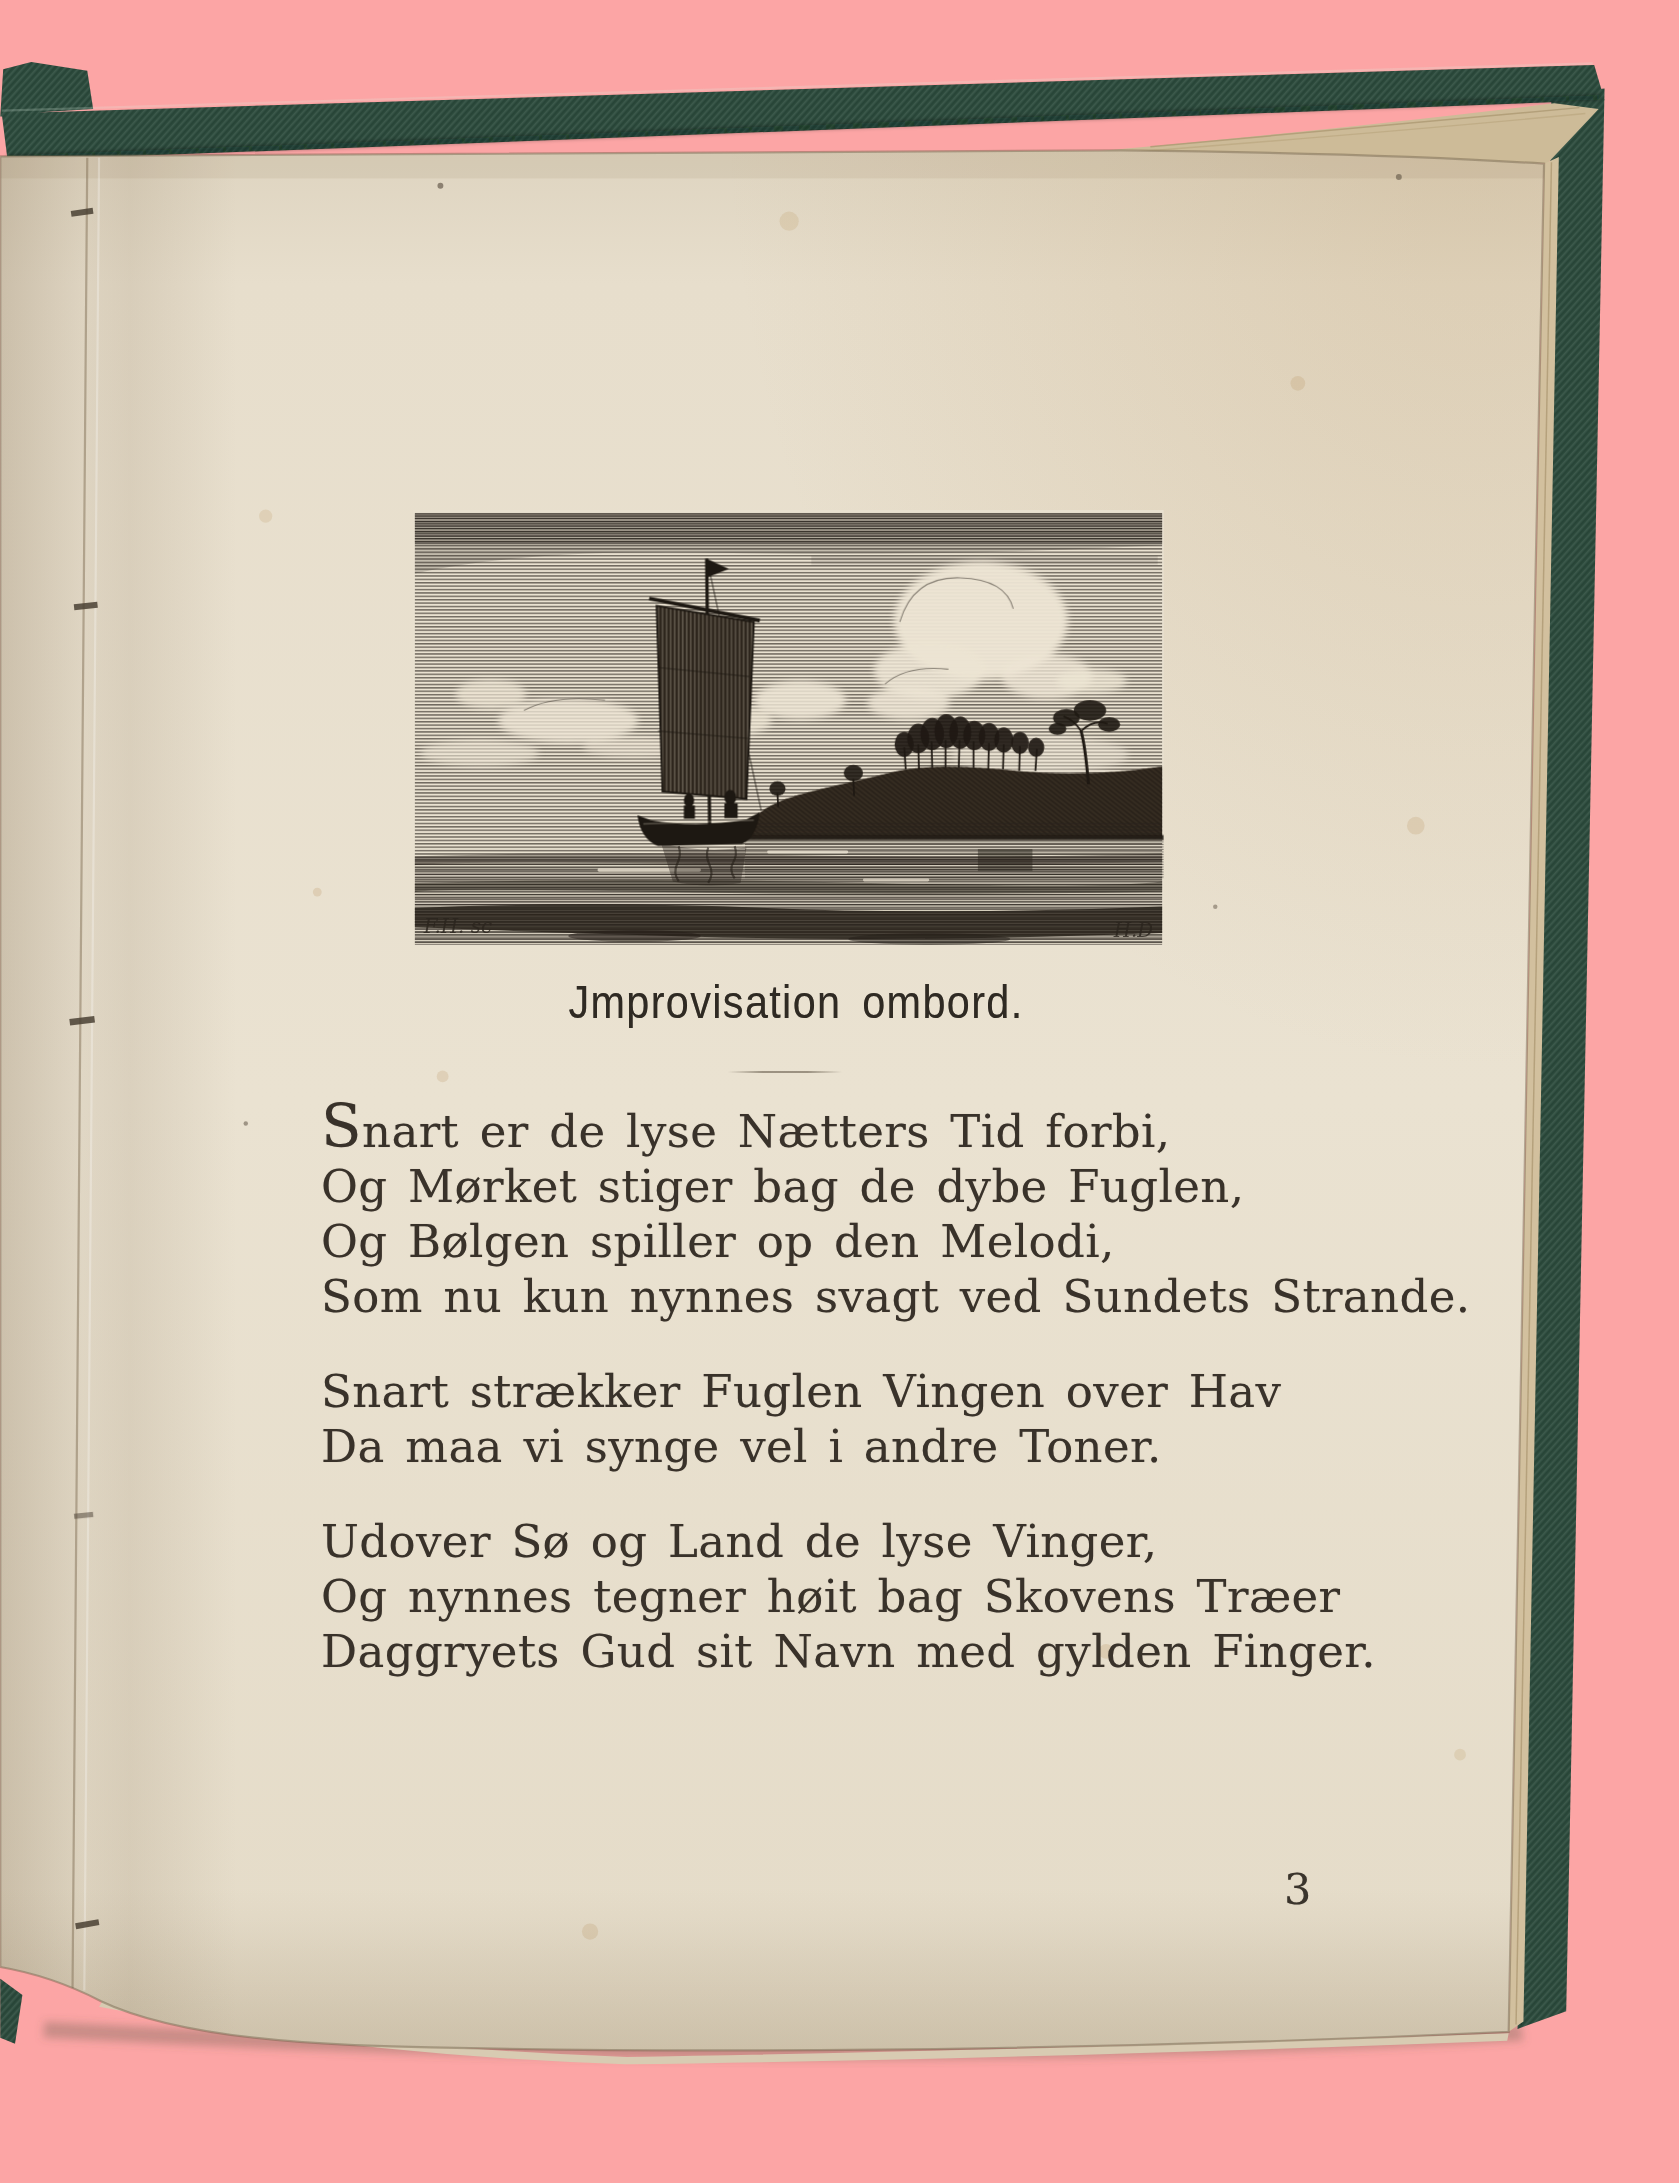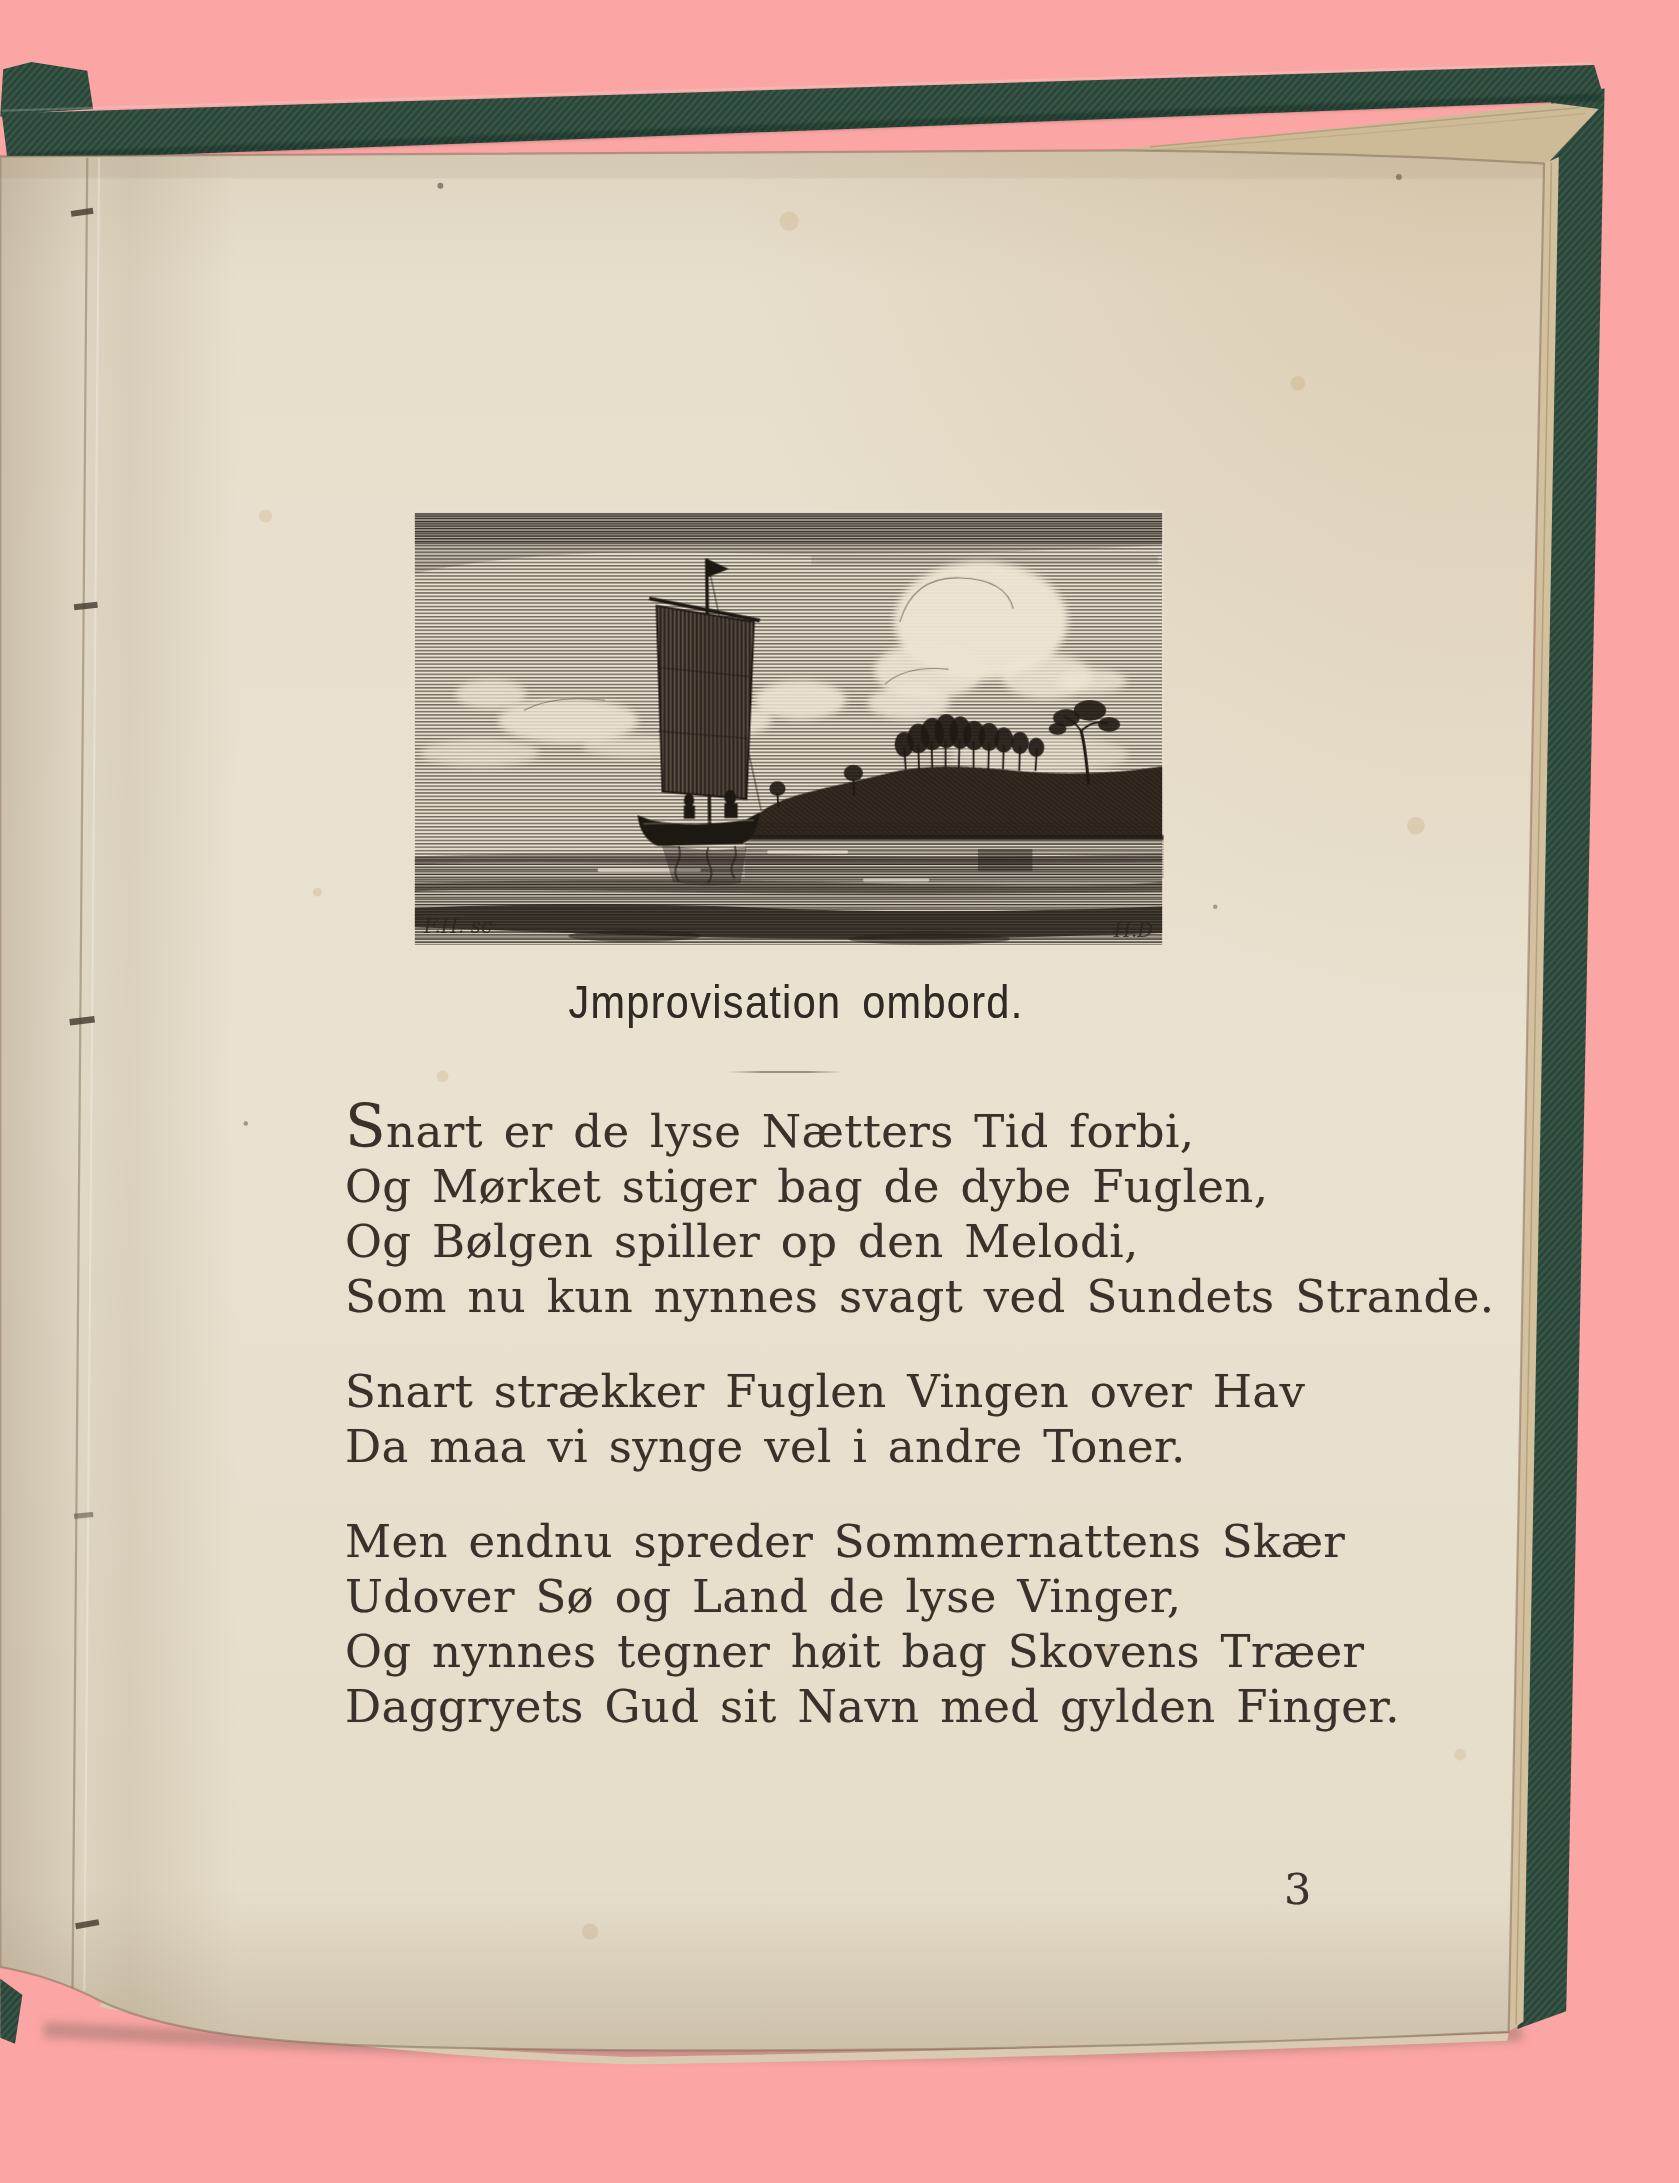--- a/index.html
+++ b/index.html
@@ -11,21 +11,21 @@
   .sig{font-family:"DejaVu Serif",serif;font-style:italic;font-size:27px;fill:#2a241d;opacity:.82;}
   .title{position:absolute;left:398px;top:978px;width:796px;margin:0;text-align:center;
          font-family:"Liberation Sans",sans-serif;font-weight:400;font-size:46px;line-height:49px;
          letter-spacing:1.5px;word-spacing:8.8px;color:#2f2a23;transform:scaleX(.9);
          text-shadow:0 0 0.7px rgba(47,42,35,.45);}
   .rule{position:absolute;left:728px;top:1071px;width:114px;height:2.2px;
         background:linear-gradient(90deg,rgba(122,112,96,0),rgba(122,112,96,.7) 30%,rgba(122,112,96,.7) 70%,rgba(122,112,96,0));}
   .poem{position:absolute;left:321px;top:1099px;color:#39322a;font-size:45px;line-height:55px;
         letter-spacing:0.4px;word-spacing:5.9px;text-shadow:0 0 0.7px rgba(57,50,42,.35);}
   .stanza{margin:0 0 40px 0;}
-  .line{white-space:nowrap;margin-left:24px;}
+  .line{white-space:nowrap;}
   .stanza-1 .line:first-child::first-letter{font-size:1.32em;}
   .pagenum{position:absolute;left:1284px;top:1864px;font-size:43px;color:#3a342c;
            text-shadow:0 0 0.7px rgba(57,50,42,.35);}
 </style>
 </head>
 <body>
 
 <div class="canvas">
 
   <svg class="book-svg" viewBox="0 0 2278 2961" xmlns="http://www.w3.org/2000/svg">
@@ -284,21 +284,20 @@
       <div class="line">Snart er de lyse Nætters Tid forbi,</div>
       <div class="line">Og Mørket stiger bag de dybe Fuglen,</div>
       <div class="line">Og Bølgen spiller op den Melodi,</div>
       <div class="line">Som nu kun nynnes svagt ved Sundets Strande.</div>
     </div>
     <div class="stanza">
       <div class="line">Snart strækker Fuglen Vingen over Hav</div>
       <div class="line">Da maa vi synge vel i andre Toner.</div>
     </div>
     <div class="stanza">
-      <div class="line">Men endnu spreder Sommernattens Skær</div>
       <div class="line">Udover Sø og Land de lyse Vinger,</div>
       <div class="line">Og nynnes tegner høit bag Skovens Træer</div>
       <div class="line">Daggryets Gud sit Navn med gylden Finger.</div>
     </div>
   </div>
 
   <div class="pagenum">3</div>
 </div>
 
 

